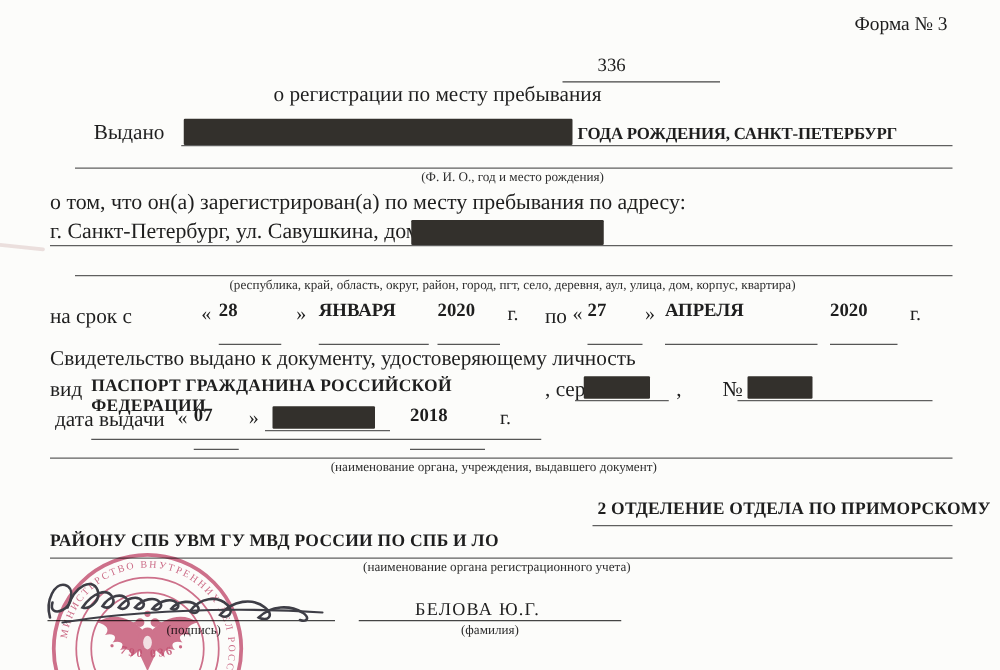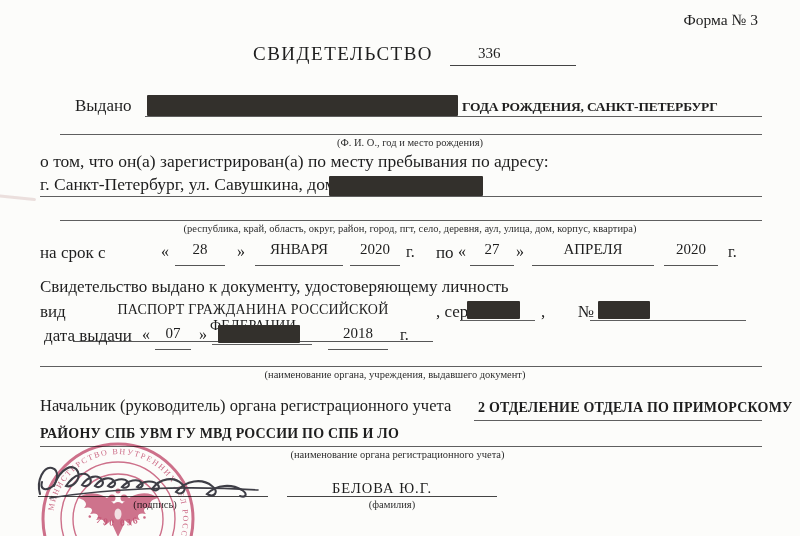--- a/index.html
+++ b/index.html
@@ -10,37 +10,37 @@
     color:#1e1e1e;
   }
   .abs{position:absolute;white-space:nowrap;}
   .t17{font-size:17px;}
   .t16{font-size:16px;}
   .cap{font-size:10.5px;color:#2e2e2e;text-align:center;}
   .boldval{font-weight:bold;letter-spacing:-0.2px;}
   .condcaps{font-weight:bold;font-size:14px;letter-spacing:0.2px;}
   .rule{position:absolute;border-top:1.4px solid #5f5f5f;height:0;}
   .redact{position:absolute;background:#33302c;border-radius:1px;}
-  .fieldbox{position:absolute;border-bottom:1.5px solid #555;text-align:center;
-            font-weight:normal;font-size:15px;padding-bottom:7px;}
+  .fieldbox{position:absolute;border-bottom:1.5px solid #555;text-align:left;
+            font-weight:bold;font-size:15px;padding-bottom:17px;}
   .stamp-svg{position:absolute;mix-blend-mode:multiply;filter:blur(0.3px);}
   .sig-svg{position:absolute;z-index:7;}
   .artifact{position:absolute;background:#dcc6c4;opacity:0.55;transform:rotate(6deg);border-radius:2px;}
 </style>
 </head>
 <body>
 
 <div class="page">
 
   <div class="abs" style="top:11px;right:42px;font-size:15.5px;">Форма № 3</div>
 
-  <div class="abs" style="top:43px;left:253px;font-size:19px;letter-spacing:1.5px;">СВИДЕТЕЛЬСТВО</div>
 
   <div class="abs" style="top:45px;left:450px;width:126px;border-bottom:1.4px solid #444;font-size:15px;padding-left:28px;box-sizing:border-box;height:21px;">336</div>
 
+  <div class="abs t17" style="top:66px;left:160px;width:380px;text-align:center;">о регистрации по месту пребывания</div>
 
   <div class="abs t17" style="top:96px;left:75px;">Выдано</div>
   <div class="redact" style="top:95px;left:147px;width:311px;height:21px;"></div>
   <div class="abs boldval" style="top:99px;left:462px;font-size:13.5px;">ГОДА РОЖДЕНИЯ, САНКТ-ПЕТЕРБУРГ</div>
   <div class="rule" style="top:116px;left:145px;width:617px;"></div>
 
   <div class="rule" style="top:134px;left:60px;width:702px;"></div>
   <div class="abs cap" style="top:137px;left:260px;width:300px;">(Ф. И. О., год и место рождения)</div>
 
   <div class="abs" style="top:151px;left:40px;font-size:17.5px;">о том, что он(а) зарегистрирован(а) по месту пребывания по адресу:</div>
@@ -83,21 +83,20 @@
   <div class="fieldbox" style="top:325px;left:155px;width:36px;">07</div>
   <div class="abs t16" style="top:326px;left:199px;">»</div>
   <div class="redact" style="top:325px;left:218px;width:82px;height:18px;"></div>
   <div class="rule" style="top:344px;left:212px;width:100px;"></div>
   <div class="fieldbox" style="top:325px;left:328px;width:60px;">2018</div>
   <div class="abs t16" style="top:326px;left:400px;">г.</div>
 
   <div class="rule" style="top:366px;left:40px;width:722px;"></div>
   <div class="abs cap" style="top:369px;left:240px;width:310px;">(наименование органа, учреждения, выдавшего документ)</div>
 
-  <div class="abs" style="top:396px;left:40px;font-size:16.5px;">Начальник (руководитель) органа регистрационного учета</div>
   <div class="abs condcaps" style="top:400px;left:478px;">2 ОТДЕЛЕНИЕ ОТДЕЛА  ПО ПРИМОРСКОМУ</div>
   <div class="rule" style="top:420px;left:474px;width:288px;"></div>
   <div class="abs condcaps" style="top:426px;left:40px;">РАЙОНУ СПБ УВМ  ГУ  МВД РОССИИ  ПО СПБ  И  ЛО</div>
   <div class="rule" style="top:446px;left:40px;width:722px;"></div>
   <div class="abs cap" style="top:449px;left:245px;width:305px;">(наименование органа регистрационного учета)</div>
 
   <div class="rule" style="top:496px;left:38px;width:230px;border-top-color:#444;"></div>
   <div class="abs cap" style="top:499px;left:105px;width:100px;">(подпись)</div>
 
   <div class="abs" style="top:480px;left:332px;font-size:14.5px;letter-spacing:1px;">БЕЛОВА  Ю.Г.</div>

